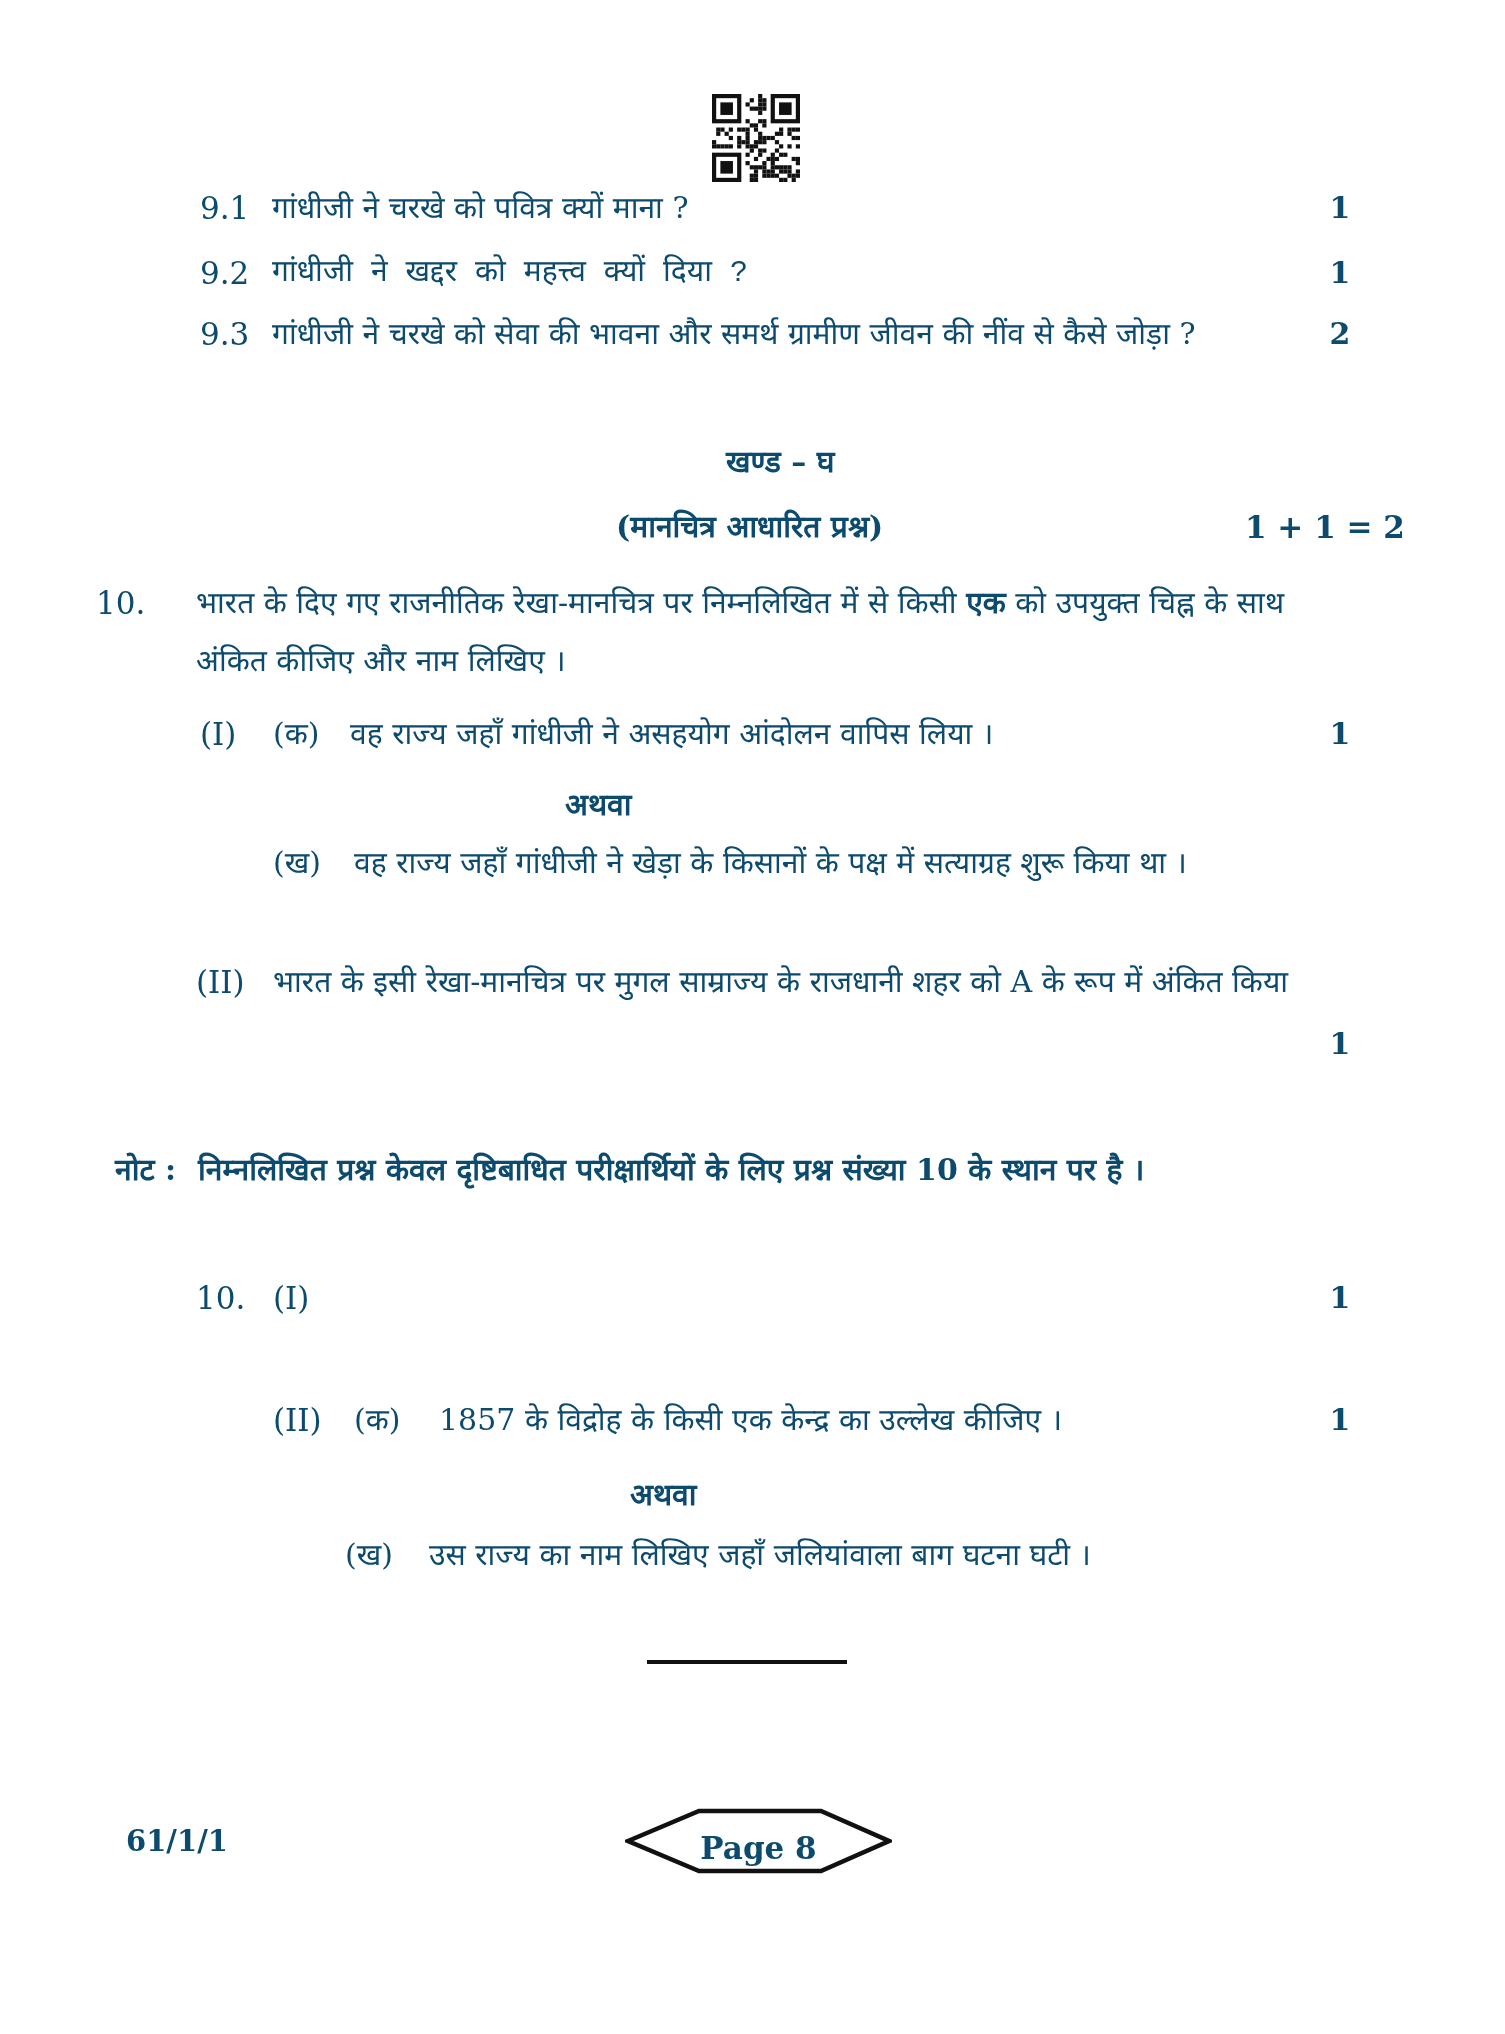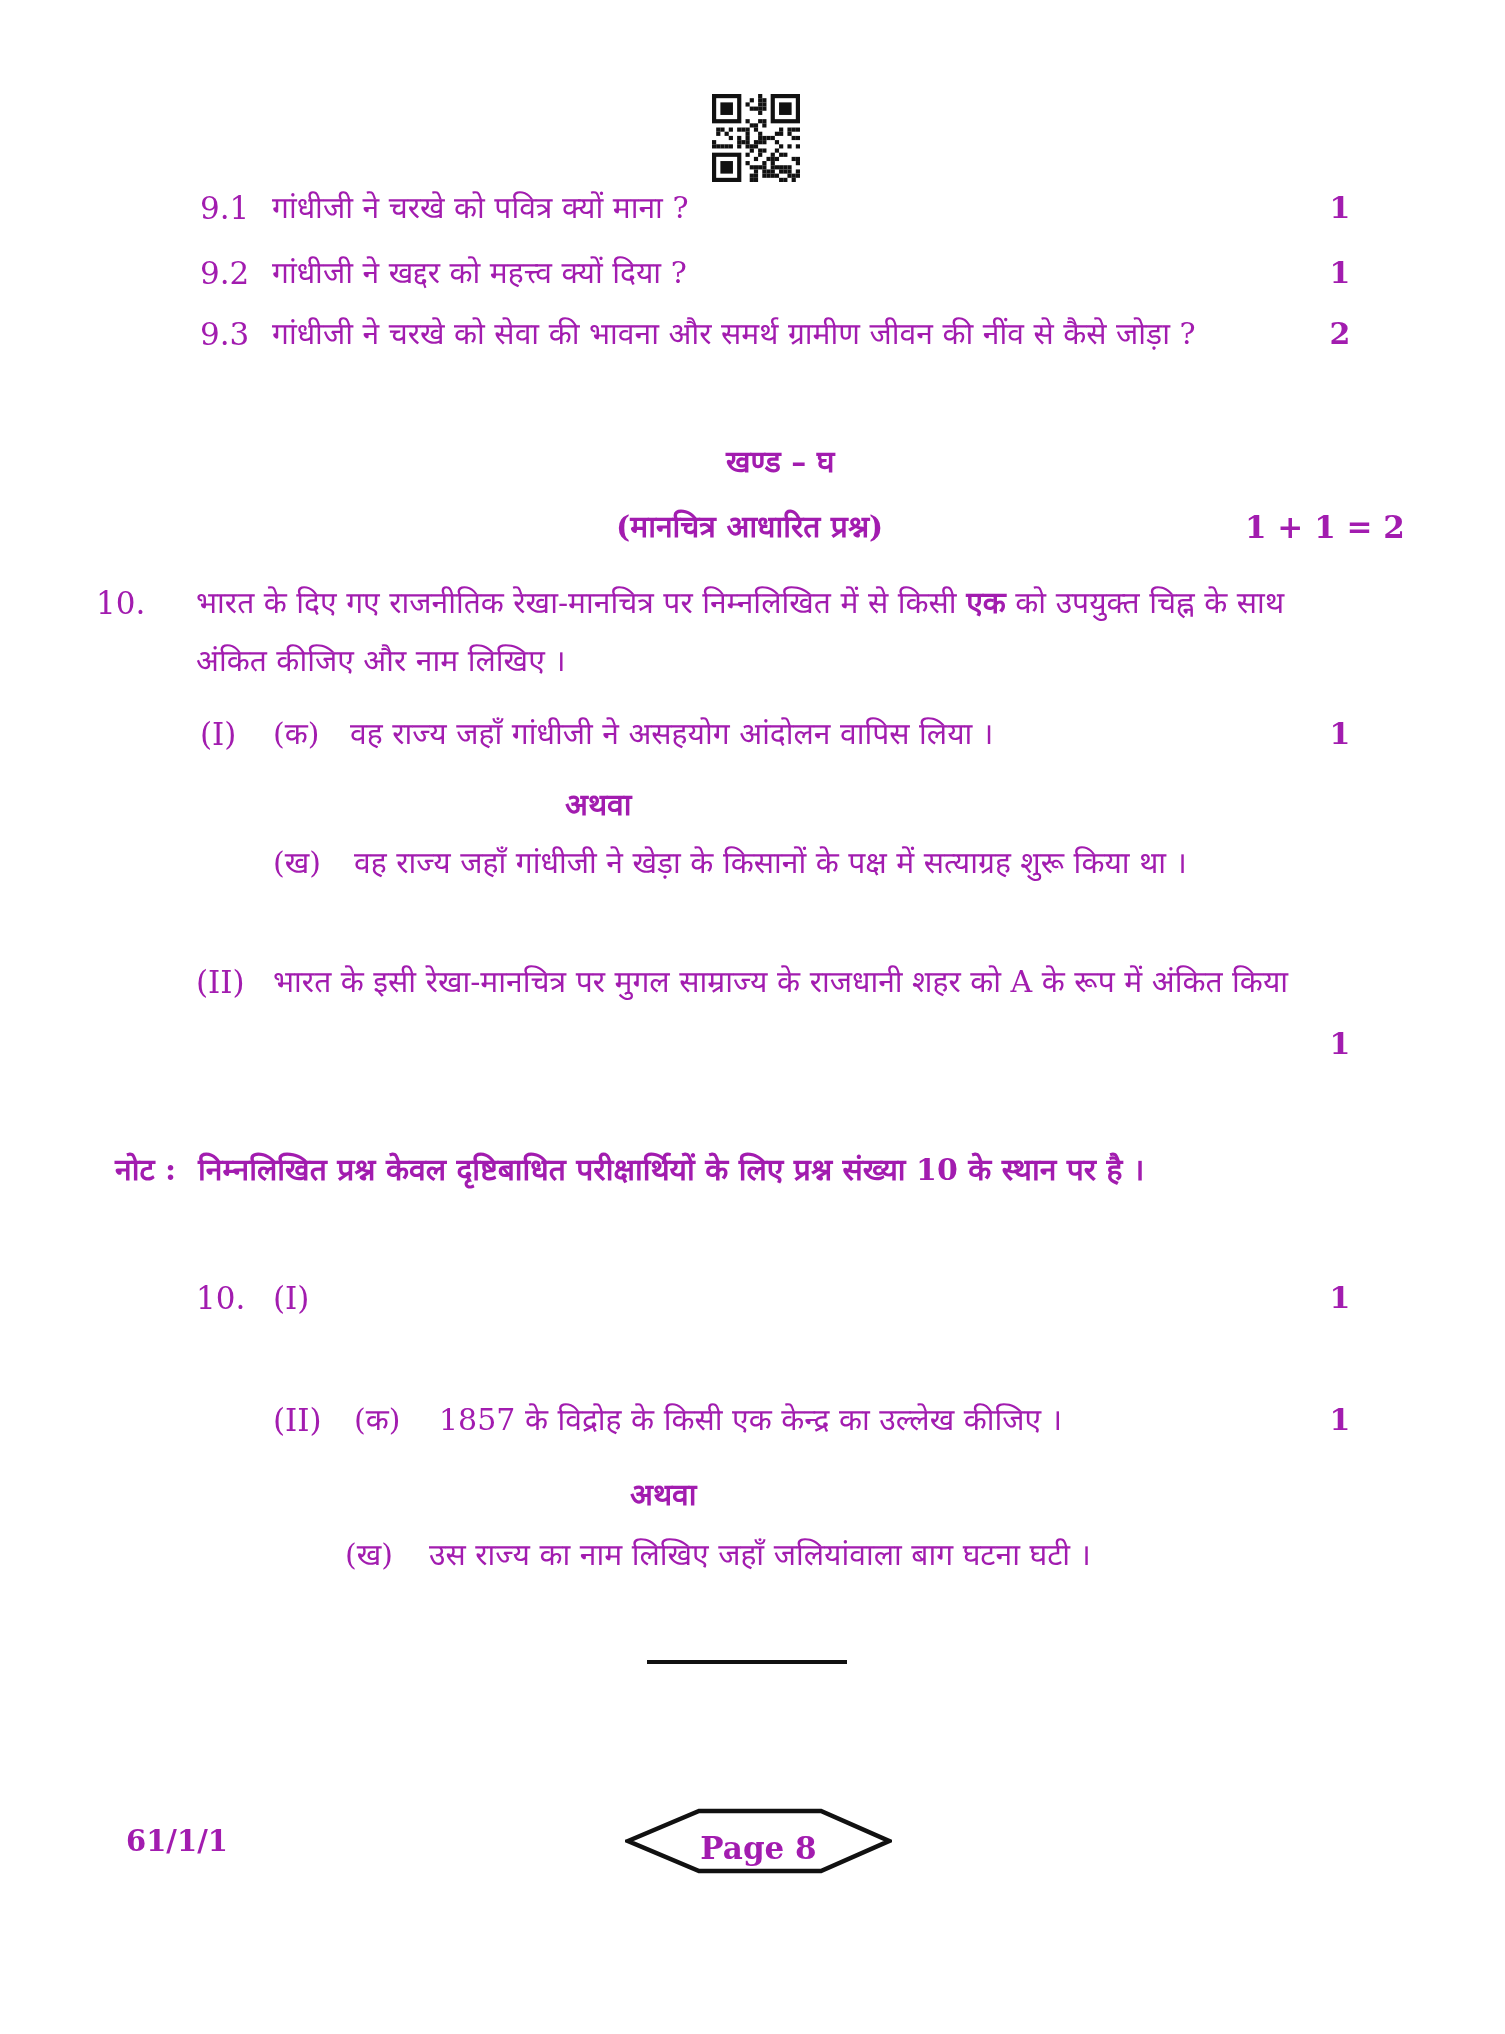--- a/index.html
+++ b/index.html
@@ -2,21 +2,21 @@
 <html><head>
 <meta charset="utf-8">
 <style>
   html,body{margin:0;padding:0;background:#e8e8e8;}
   .page{
     position:relative;
     width:1505px;height:2034px;
     margin:0 auto;
     background:#ffffff;
     font-family:"DejaVu Serif","Liberation Serif",serif;
-    color:#a21caf;
+    color:#0c4a6e;
     overflow:hidden;
   }
   .abs{position:absolute;white-space:nowrap;line-height:1.2;}
   .hindi{font-size:30px;}
   .num{font-size:31px;}
   .mark{font-size:30px;font-weight:bold;width:50px;text-align:center;}
   .bold{font-weight:bold;}
   .qr{position:absolute;}
   .sep{position:absolute;background:#111111;}
   .hexwrap{position:absolute;}
@@ -156,21 +156,21 @@
         <rect x="67.05" y="83.81" width="4.19" height="4.19" fill="#111"></rect>
         <rect x="71.24" y="83.81" width="4.19" height="4.19" fill="#111"></rect>
         <rect x="79.62" y="83.81" width="4.19" height="4.19" fill="#111"></rect>
       </svg></div>
 
   <div class="abs num" style="left:200px;top:190px;">9.1</div>
   <div class="abs hindi" style="left:272px;top:190px;text-align:right;">गांधीजी ने चरखे को पवित्र क्यों माना ?</div>
   <div class="abs mark" style="left:1315px;top:190px;">1</div>
 
   <div class="abs num" style="left:200px;top:255px;">9.2</div>
-  <div class="abs hindi" style="left:272px;top:255px;">गांधीजी ने खद्दर को महत्त्व क्यों दिया ?</div>
+  <div class="abs hindi" style="left:272px;top:255px;font-family:Liberation Mono, monospace;">गांधीजी ने खद्दर को महत्त्व क्यों दिया ?</div>
   <div class="abs mark" style="left:1315px;top:255px;">1</div>
 
   <div class="abs num" style="left:200px;top:316px;">9.3</div>
   <div class="abs hindi" style="left:272px;top:316px;">गांधीजी ने चरखे को सेवा की भावना और समर्थ ग्रामीण जीवन की नींव से कैसे जोड़ा ?</div>
   <div class="abs mark" style="left:1315px;top:316px;">2</div>
 
   <div class="abs hindi bold" style="left:726px;top:444px;">खण्ड – घ</div>
   <div class="abs hindi bold" style="left:616px;top:509px;">(मानचित्र आधारित प्रश्न)</div>
   <div class="abs num bold" style="left:1245px;top:509px;width:135px;text-align:right;white-space:nowrap;">1 + 1 = 2</div>
 

